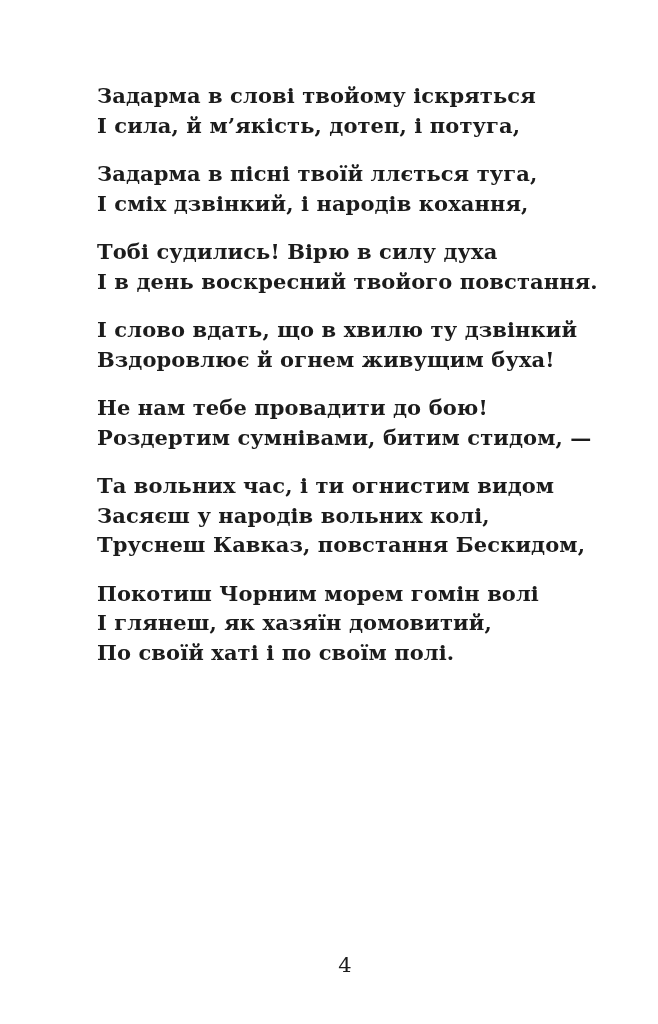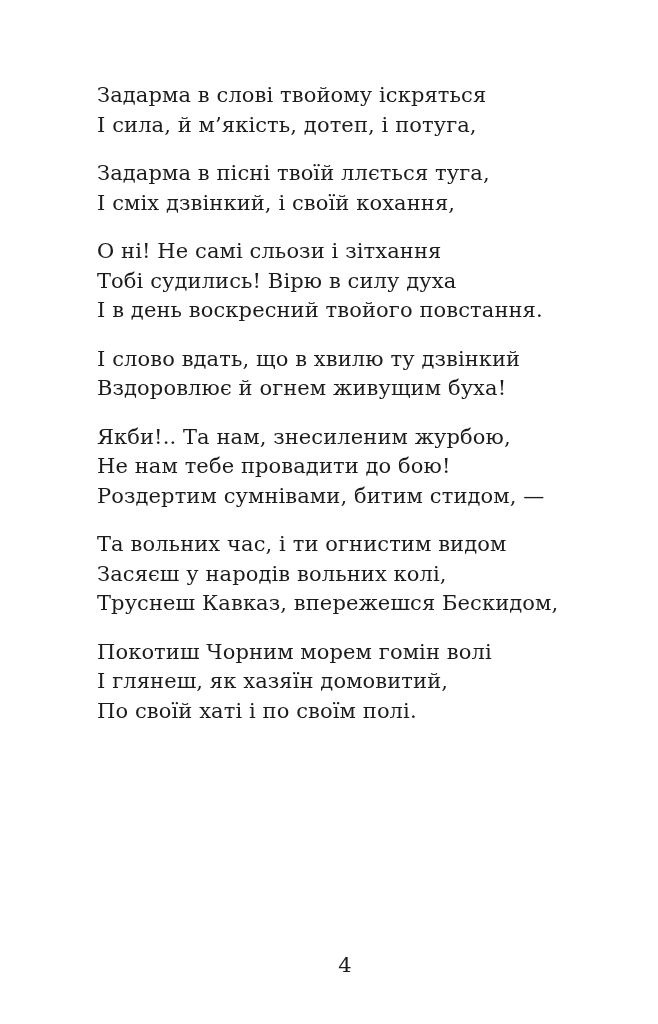--- a/index.html
+++ b/index.html
@@ -20,20 +20,21 @@
     background: #ffffff;
   }
   .poem {
     position: absolute;
     left: 97px;
     top: 81px;
     right: 20px;
   }
   .stanza {
     margin: 0 0 19px 0;
+    font-weight: bold;
   }
   .line {
     margin: 0;
     padding: 0;
     font-size: 21px;
     line-height: 29.5px;
     color: #1c1c1c;
     white-space: pre;
     letter-spacing: 0.1px;
   }
@@ -53,45 +54,43 @@
 <div class="book-page">
   <div class="poem">
 
     <div class="stanza">
       <p class="line">Задарма в слові твойому іскряться</p>
       <p class="line">І сила, й м’якість, дотеп, і потуга,</p>
     </div>
 
     <div class="stanza">
       <p class="line">Задарма в пісні твоїй ллється туга,</p>
-      <p class="line">І сміх дзвінкий, і своїй кохання,</p>
+      <p class="line">І сміх дзвінкий, і народів кохання,</p>
     </div>
 
     <div class="stanza">
-      <p class="line">О ні! Не самі сльози і зітхання</p>
       <p class="line">Тобі судились! Вірю в силу духа</p>
       <p class="line">І в день воскресний твойого повстання.</p>
     </div>
 
     <div class="stanza">
       <p class="line">І слово вдать, що в хвилю ту дзвінкий</p>
       <p class="line">Вздоровлює й огнем живущим буха!</p>
     </div>
 
 
     <div class="stanza">
-      <p class="line">Якби!.. Та нам, знесиленим журбою,</p>
       <p class="line">Не нам тебе провадити до бою!</p>
       <p class="line">Роздертим сумнівами, битим стидом, —</p>
     </div>
 
     <div class="stanza">
       <p class="line">Та вольних час, і ти огнистим видом</p>
       <p class="line">Засяєш у народів вольних колі,</p>
-      <p class="line">Труснеш Кавказ, впережешся Бескидом,</p>
+      <p class="line">Труснеш Кавказ, повстання Бескидом,</p>
     </div>
 
     <div class="stanza">
       <p class="line">Покотиш Чорним морем гомін волі</p>
       <p class="line">І глянеш, як хазяїн домовитий,</p>
       <p class="line">По своїй хаті і по своїм полі.</p>
     </div>
 
   </div>
 

